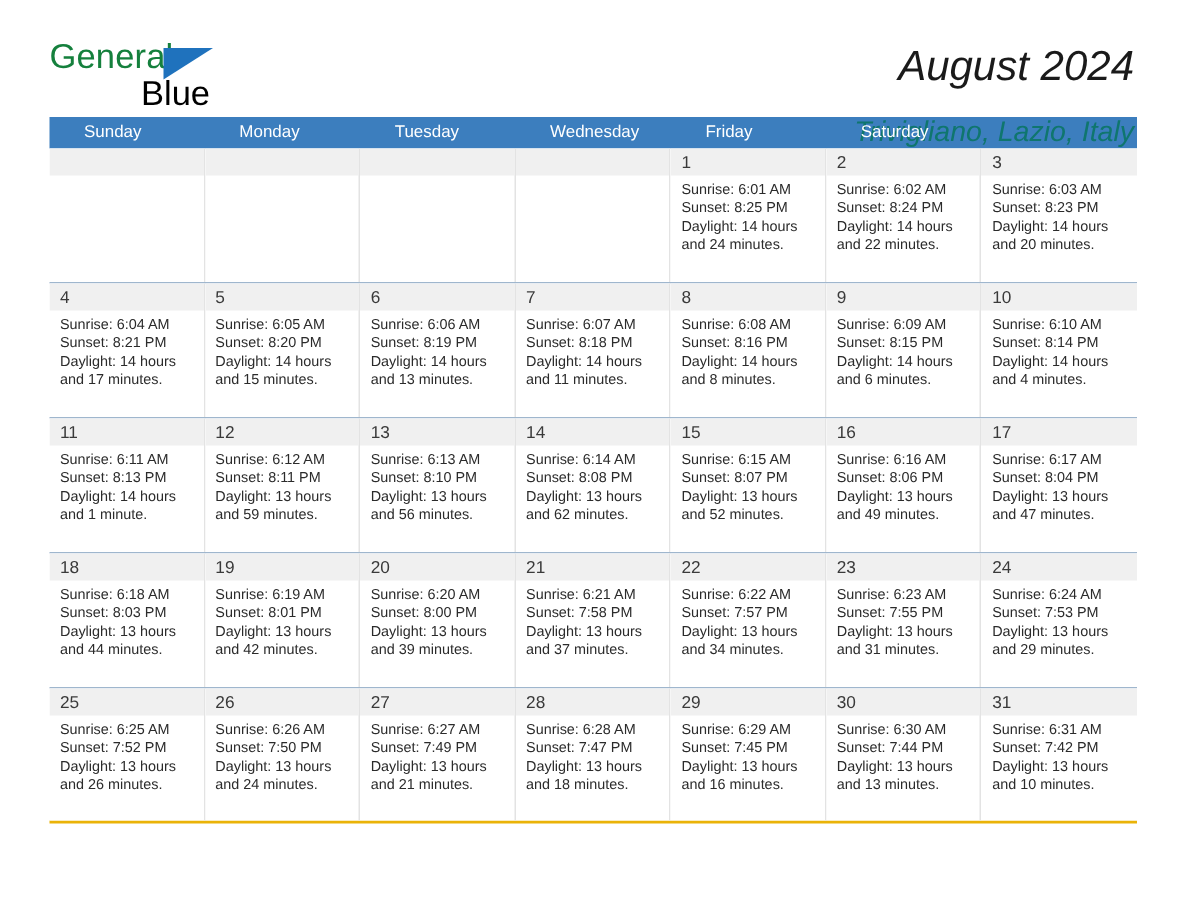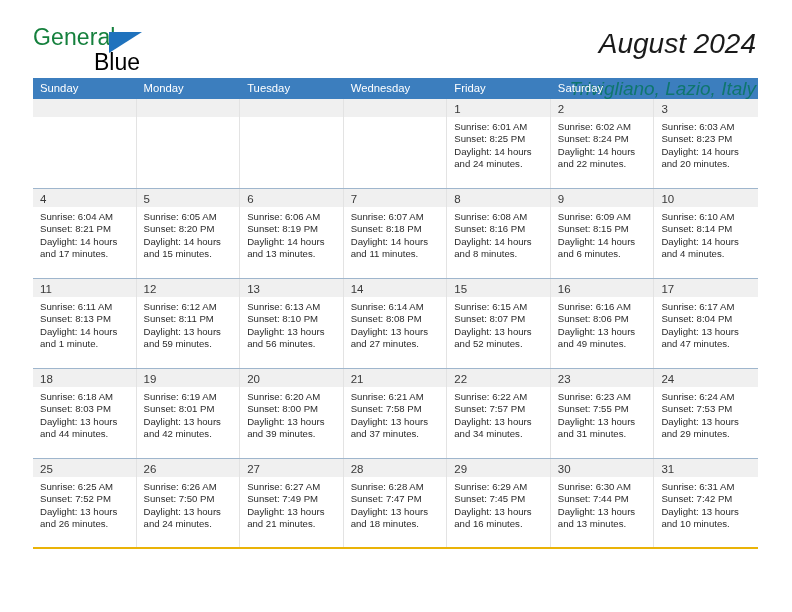--- a/index.html
+++ b/index.html
@@ -79,21 +79,21 @@
   .weekdays {
     display: grid;
     grid-template-columns: repeat(7, 1fr);
     background: #3c7ebe;
     height: 21px;
   }
   .weekday {
     color: #ffffff;
     font-size: 11.3px;
     line-height: 21px;
-    padding-left: 7px;
+    padding-left: 23px;
     white-space: nowrap;
     overflow: hidden;
   }
   .weeks { display: block; }
   .week {
     display: grid;
     grid-template-columns: repeat(7, 1fr);
     height: 90px;
     border-bottom: 1px solid #9fb6cd;
   }
@@ -284,21 +284,21 @@
               <div>Daylight: 13 hours</div>
               <div>and 56 minutes.</div>
             </div>
           </div>
           <div class="daycell">
             <div class="daynum-strip"><span class="daynum">14</span></div>
             <div class="dayinfo">
               <div>Sunrise: 6:14 AM</div>
               <div>Sunset: 8:08 PM</div>
               <div>Daylight: 13 hours</div>
-              <div>and 27 minutes.</div>
+              <div>and 62 minutes.</div>
             </div>
           </div>
           <div class="daycell">
             <div class="daynum-strip"><span class="daynum">15</span></div>
             <div class="dayinfo">
               <div>Sunrise: 6:15 AM</div>
               <div>Sunset: 8:07 PM</div>
               <div>Daylight: 13 hours</div>
               <div>and 52 minutes.</div>
             </div>

